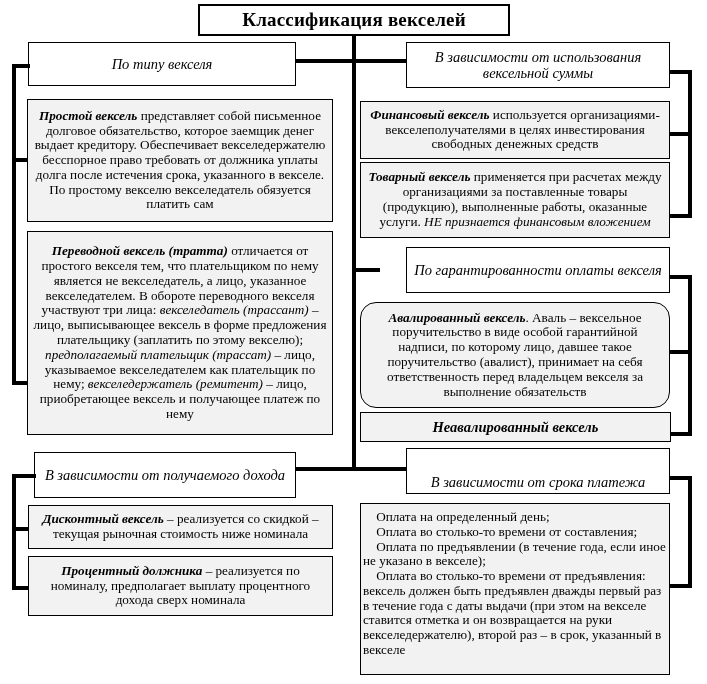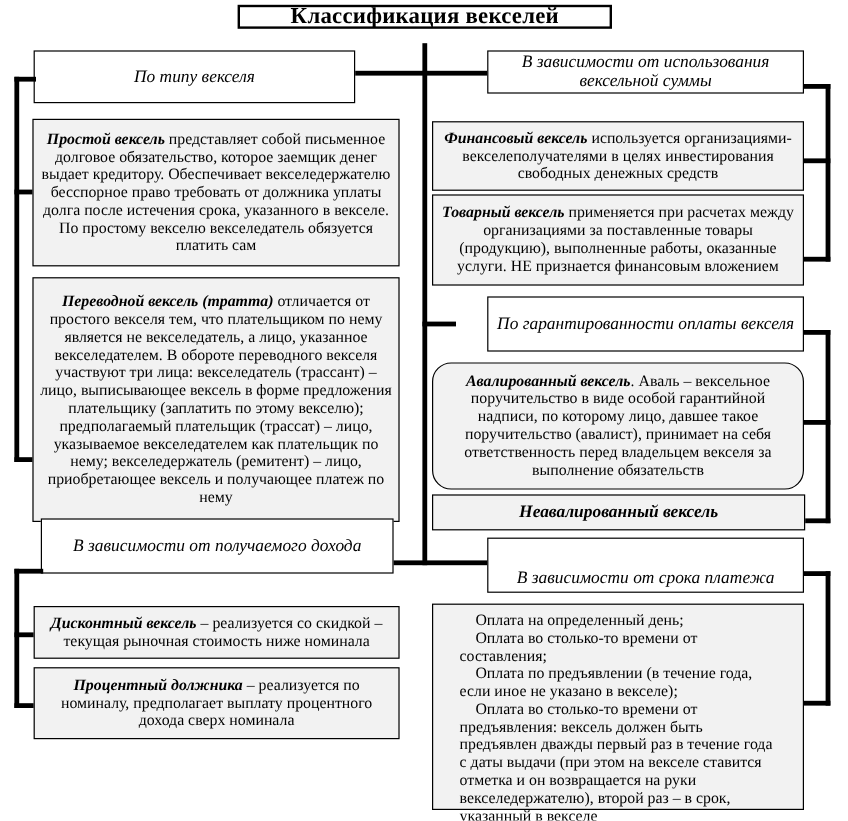--- a/index.html
+++ b/index.html
@@ -52,41 +52,42 @@
   }
   .leaf-box.left-align {
     text-align: left;
   }
 
   .leaf-box .lead {
     font-style: italic;
     font-weight: bold;
   }
   .leaf-box .ital {
+    font-style: italic;
   }
   .center-strong {
     font-style: italic;
     font-weight: bold;
     font-size: 14.5px;
   }
 
   
   .line {
     position: absolute;
     background: #000;
   }
   .vline { width: 3px; }
   .hline { height: 3px; }
 </style>
 </head>
 <body>
 
 <div id="canvas">
 
-  <div class="box title-box" style="left:198px; top:4px; width:312px; height:20px;">
+  <div class="box title-box" style="left:198px; top:4px; width:312px; height:32px;">
     <span class="inner">Классификация векселей</span>
   </div>
 
   <div class="line vline" style="left:352px; top:36px; width:4px; height:26px;"></div>
 
   <div class="line hline" style="left:124px; top:59px; width:486px; height:4px;"></div>
 
   <div class="line vline" style="left:352px; top:59px; width:4px; height:412px;"></div>
 
   <div class="line hline" style="left:124px; top:467px; width:486px; height:4px;"></div>
@@ -107,21 +108,21 @@
       <span class="lead">Простой вексель</span><span> представляет собой письменное долговое обязательство, которое заемщик денег выдает кредитору. Обеспечивает векселедержателю бесспорное право требовать от должника уплаты долга после истечения срока, указанного в векселе. По простому векселю векселедатель обязуется платить сам</span>
     </span>
   </div>
 
   <div class="box leaf-box" style="left:27px; top:231px; width:306px; height:204px; background:#f2f2f2;">
     <span class="inner">
       <span class="lead">Переводной вексель (тратта)</span><span> отличается от простого векселя тем, что плательщиком по нему является не векселедатель, а лицо, указанное векселедателем. В обороте переводного векселя участвуют три лица: </span><span class="ital">векселедатель (трассант)</span><span> – лицо, выписывающее вексель в форме предложения плательщику (заплатить по этому векселю); </span><span class="ital">предполагаемый плательщик (трассат)</span><span> – лицо, указываемое векселедателем как плательщик по нему; </span><span class="ital">векселедержатель (ремитент)</span><span> – лицо, приобретающее вексель и получающее платеж по нему</span>
     </span>
   </div>
 
-  <div class="box header-box" style="left:406px; top:42px; width:264px; height:36px;">
+  <div class="box header-box" style="left:406px; top:42px; width:264px; height:46px;">
     <span class="inner">В зависимости от использования вексельной суммы</span>
   </div>
 
   <div class="line vline" style="left:688px; top:70px; width:4px; height:148px;"></div>
   <div class="line hline" style="left:670px; top:70px; width:22px; height:4px;"></div>
   <div class="line hline" style="left:670px; top:132px; width:22px; height:4px;"></div>
   <div class="line hline" style="left:670px; top:214px; width:22px; height:4px;"></div>
 
   <div class="box leaf-box" style="left:360px; top:101px; width:310px; height:58px; background:#f2f2f2;">
     <span class="inner">
@@ -147,21 +148,21 @@
   <div class="box leaf-box" style="left:360px; top:302px; width:310px; height:106px; background:#f2f2f2;border-radius:16px;">
     <span class="inner">
       <span class="lead">Авалированный вексель</span><span>. Аваль – вексельное поручительство в виде особой гарантийной надписи, по которому лицо, давшее такое поручительство (авалист), принимает на себя ответственность перед владельцем векселя за выполнение обязательств</span>
     </span>
   </div>
 
   <div class="box leaf-box" style="left:360px; top:412px; width:311px; height:30px; background:#f2f2f2;text-align:center;">
     <span class="inner center-strong">Неавалированный вексель</span>
   </div>
 
-  <div class="box header-box" style="left:34px; top:432px; width:294px; height:46px;">
+  <div class="box header-box" style="left:34px; top:452px; width:262px; height:46px;">
     <span class="inner">В зависимости от получаемого дохода</span>
   </div>
 
   <div class="line vline" style="left:12px; top:474px; width:4px; height:116px;"></div>
   <div class="line hline" style="left:12px; top:474px; width:24px; height:4px;"></div>
   <div class="line hline" style="left:12px; top:527px; width:24px; height:4px;"></div>
   <div class="line hline" style="left:12px; top:586px; width:24px; height:4px;"></div>
 
   <div class="box leaf-box" style="left:28px; top:505px; width:305px; height:44px; background:#f2f2f2;">
     <span class="inner">
@@ -176,20 +177,20 @@
   </div>
 
   <div class="box header-box" style="left:406px; top:448px; width:264px; height:46px;align-items:flex-end;">
     <span class="inner">В зависимости от срока платежа</span>
   </div>
 
   <div class="line vline" style="left:688px; top:476px; width:4px; height:112px;"></div>
   <div class="line hline" style="left:670px; top:476px; width:22px; height:4px;"></div>
   <div class="line hline" style="left:670px; top:584px; width:22px; height:4px;"></div>
 
-  <div class="box leaf-box left-align" style="left:360px; top:503px; width:310px; height:172px; background:#f2f2f2; align-items:flex-start; padding:6px 22px;justify-content:flex-end;">
+  <div class="box leaf-box left-align" style="left:360px; top:503px; width:310px; height:172px; background:#f2f2f2; align-items:flex-start; padding:6px 2px;justify-content:flex-end;">
     <span class="inner" style="white-space: pre-wrap; display:block; text-align:left;">    Оплата на определенный день;
     Оплата во столько-то времени от составления;
     Оплата по предъявлении (в течение года, если иное не указано в векселе);
     Оплата во столько-то времени от предъявления: вексель должен быть предъявлен дважды первый раз в течение года с даты выдачи (при этом на векселе ставится отметка и он возвращается на руки векселедержателю), второй раз – в срок, указанный в векселе</span>
   </div>
 
 </div>
 
 </body></html>

